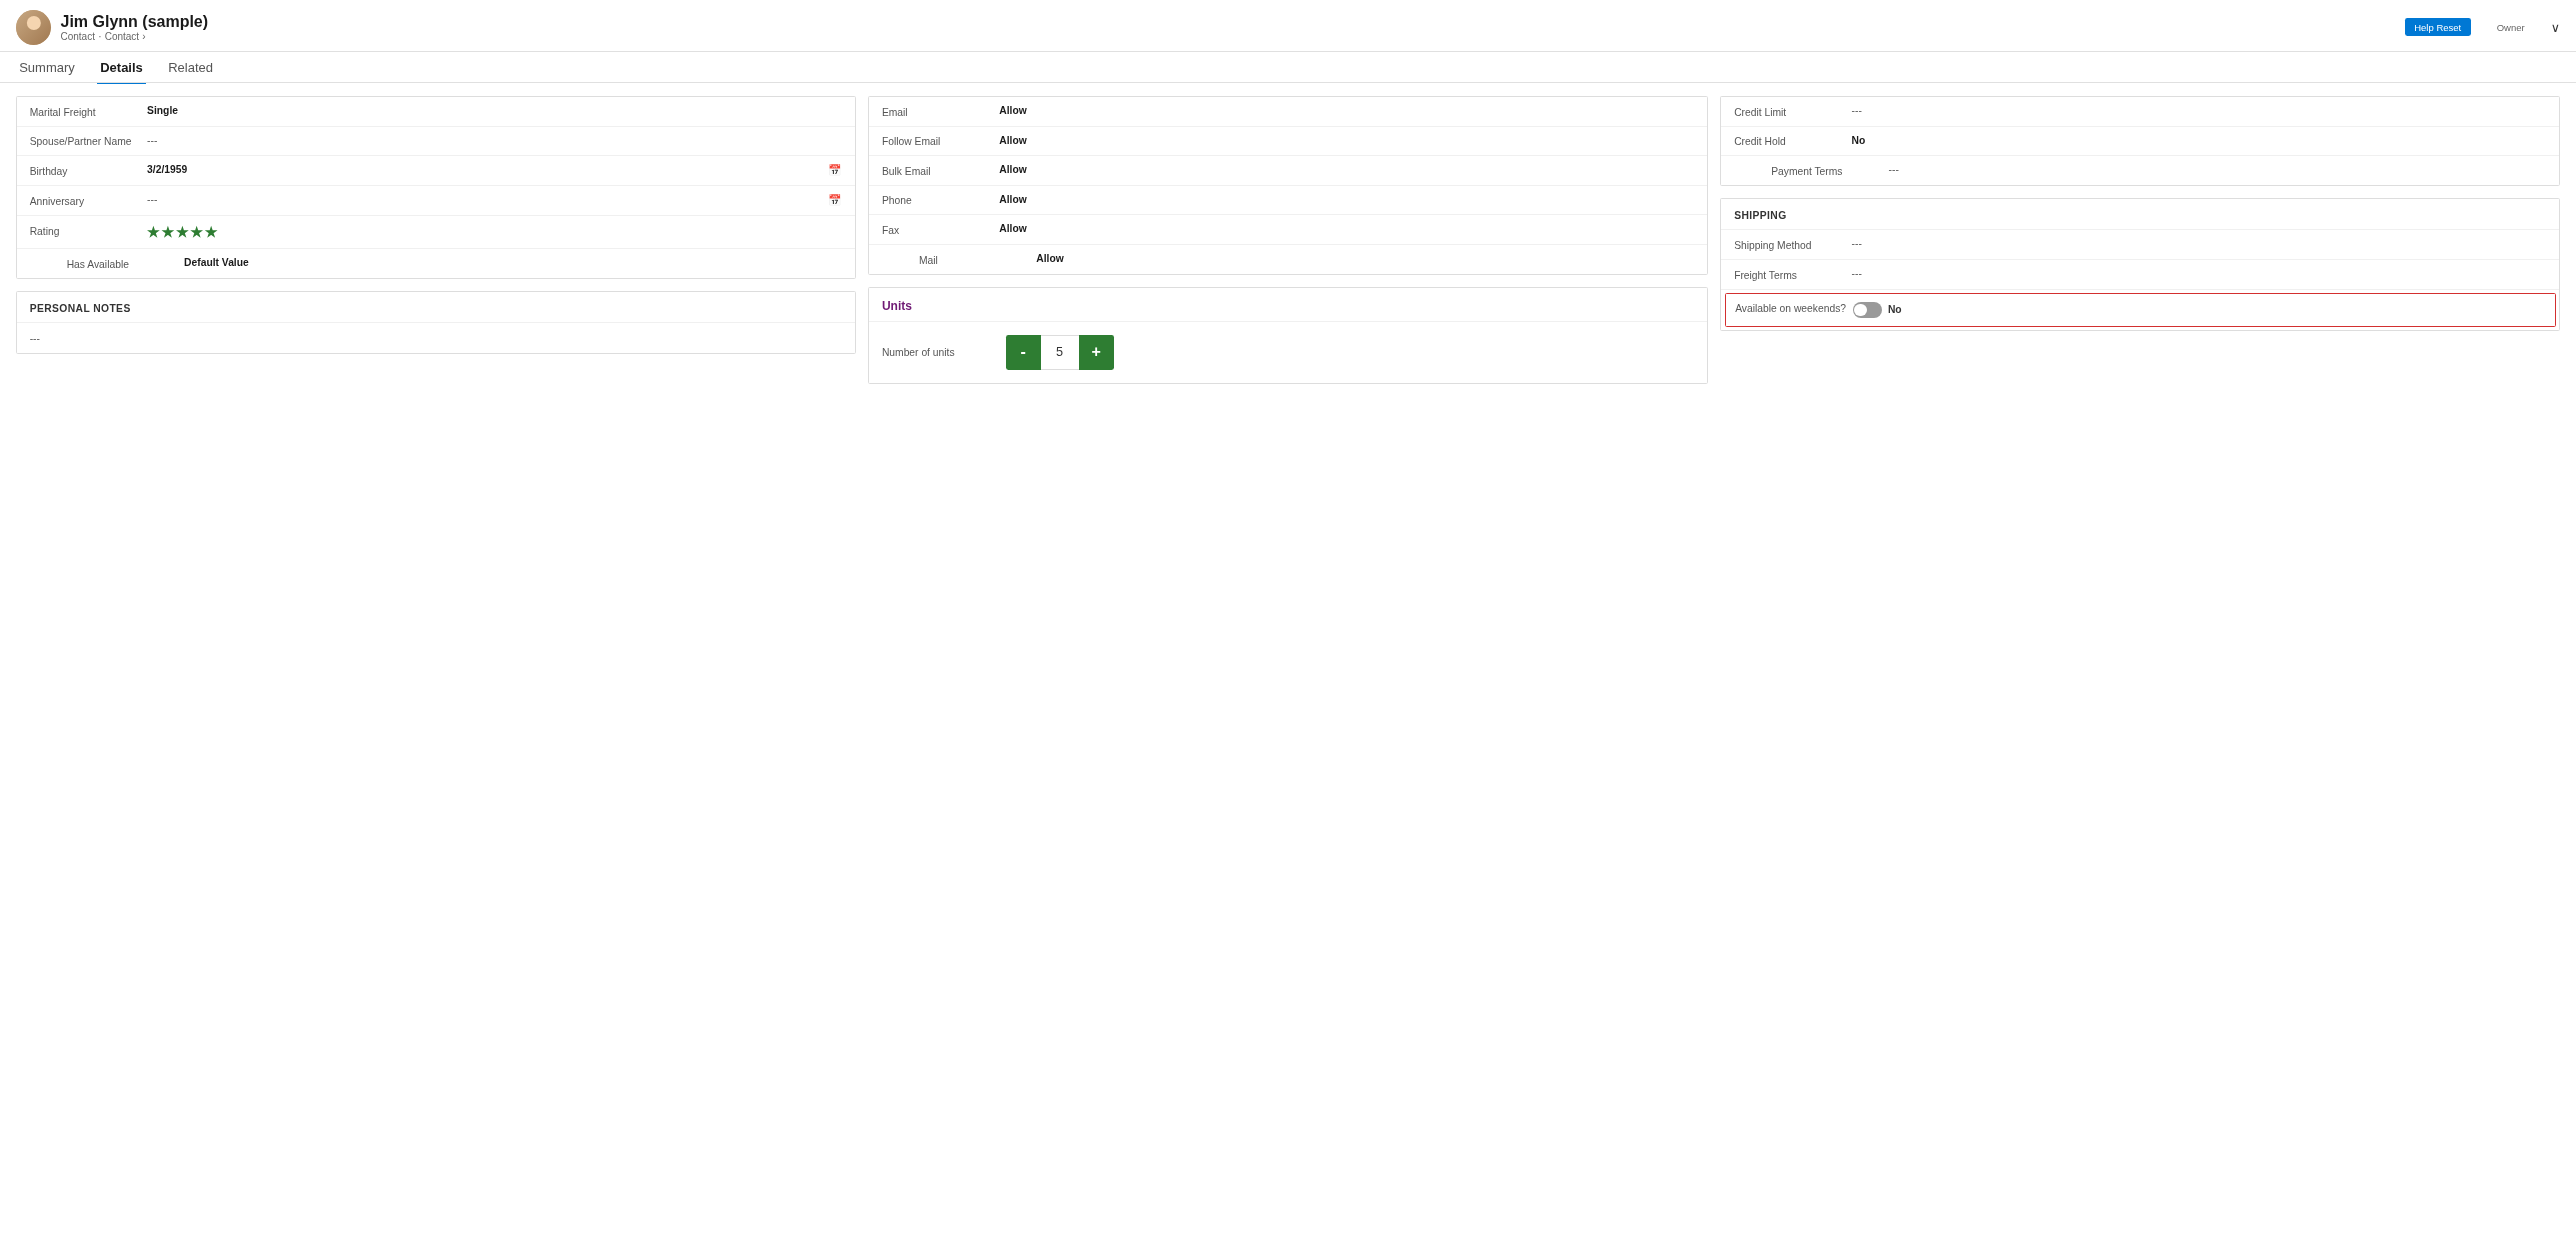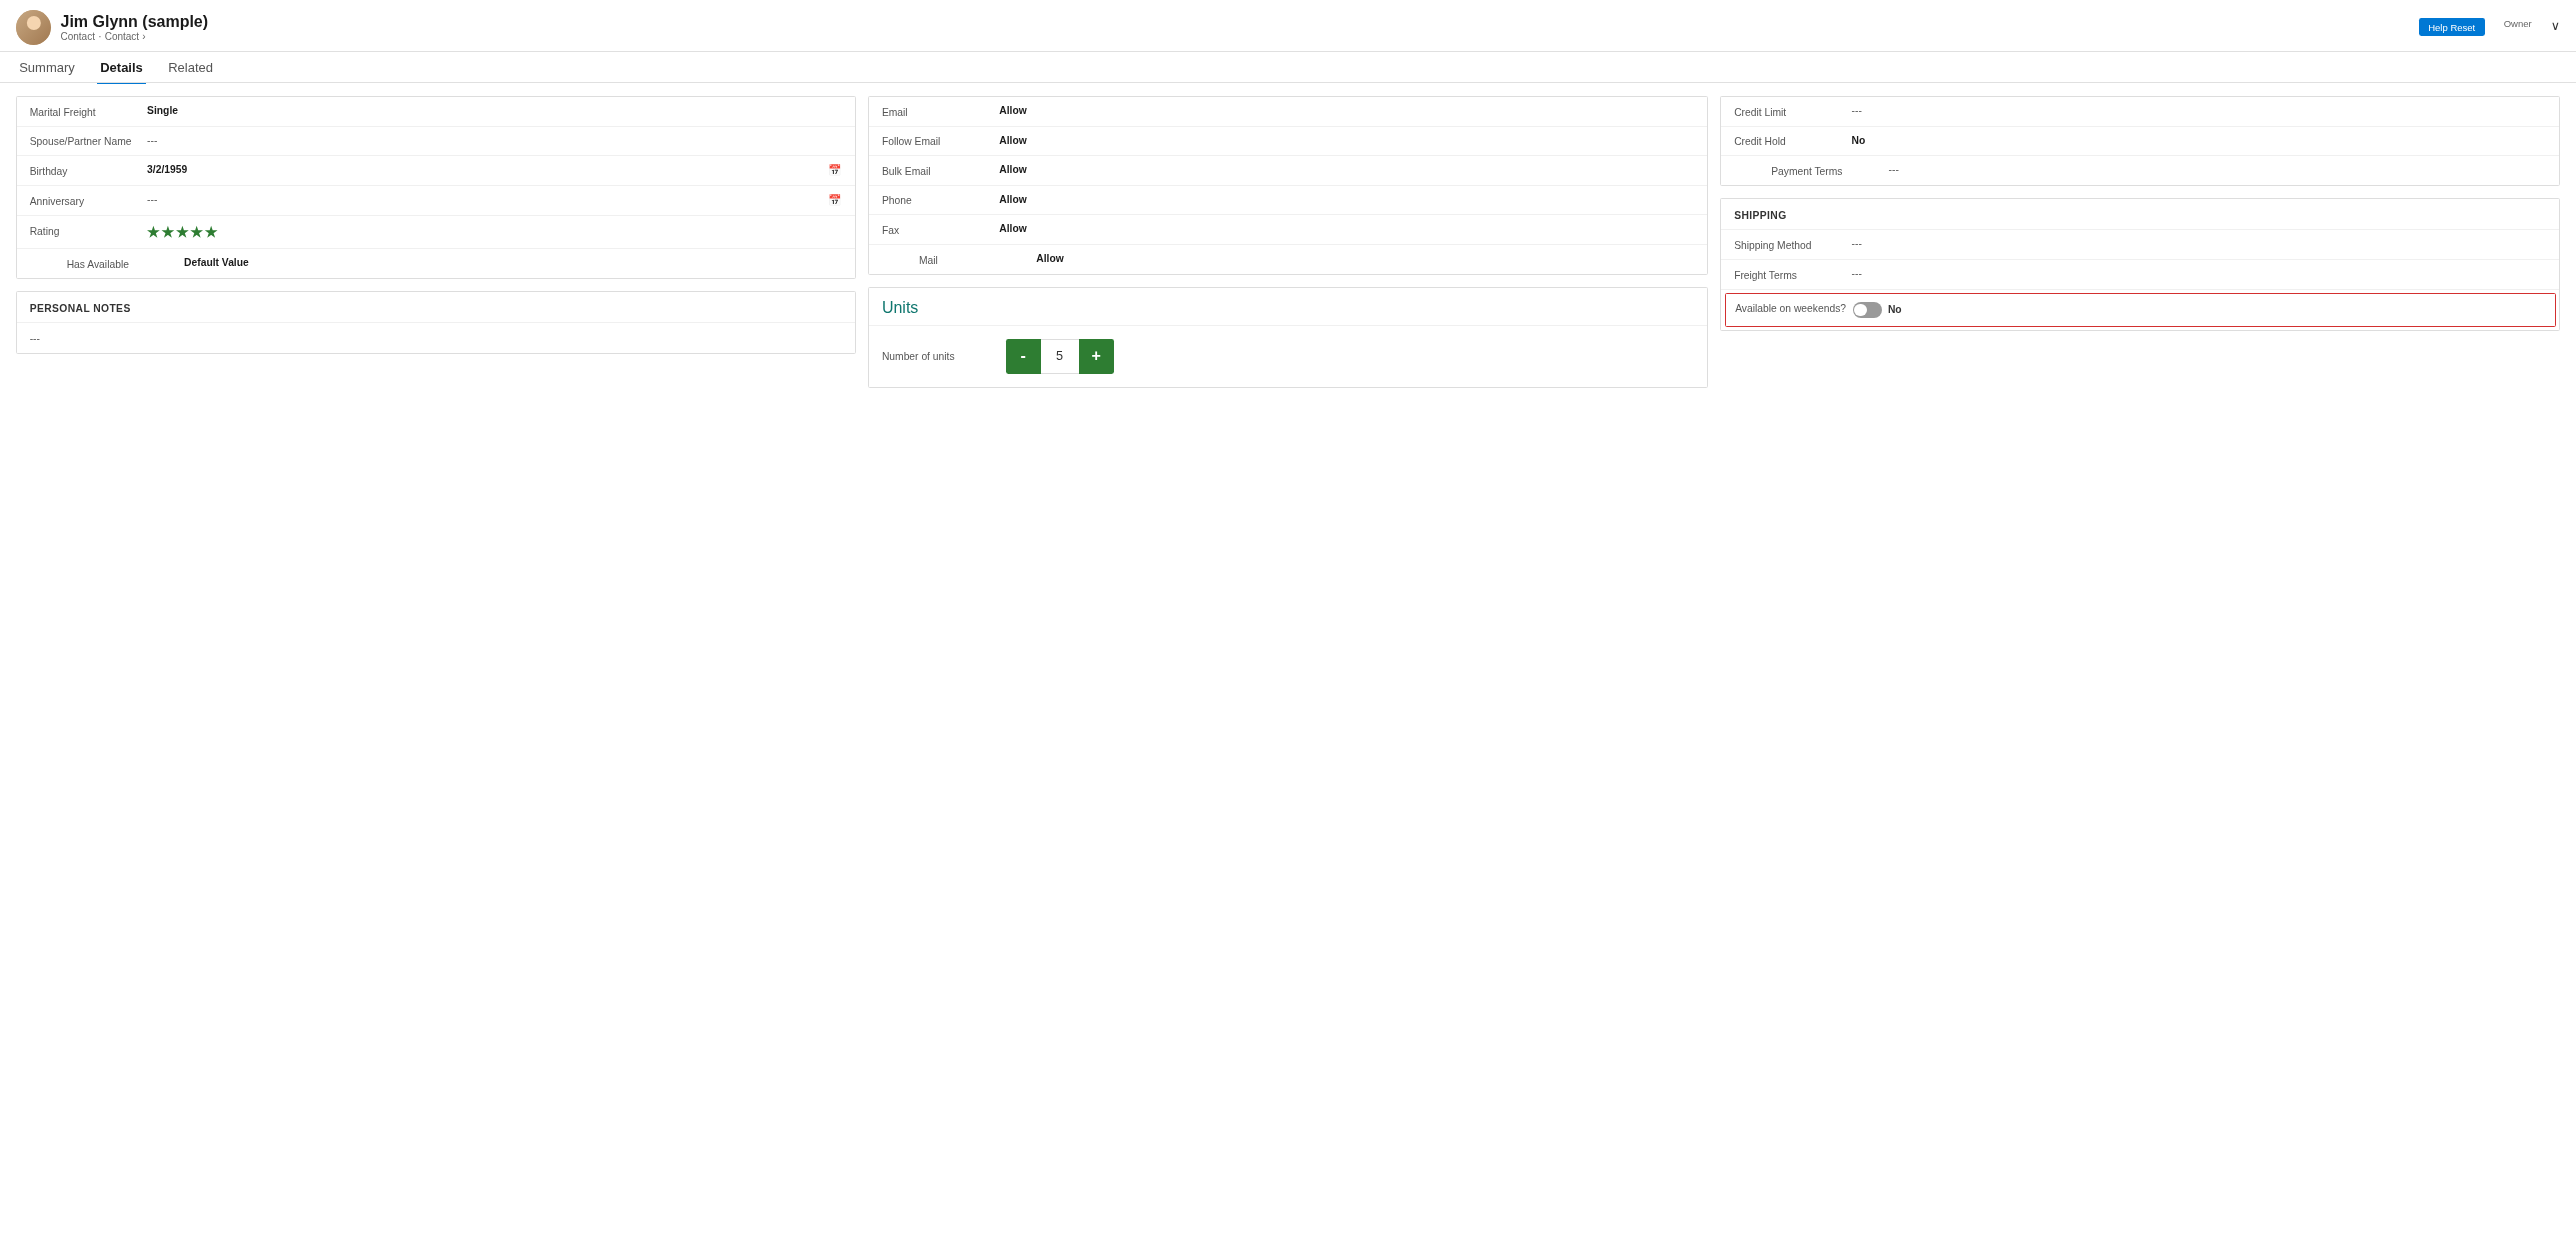--- a/index.html
+++ b/index.html
@@ -8,21 +8,21 @@
     
     .header { display: flex; align-items: center; justify-content: space-between; padding: 9.5px 16px 6.4px 16px; border-bottom: 0.8px solid #e0e0e0; }
     .header-left { display: flex; align-items: center; gap: 9.5px; }
     .avatar { width: 35px; height: 35px; border-radius: 50%; background: #c8a882; overflow: hidden; display: flex; align-items: center; justify-content: center; }
     .avatar-img { width: 100%; height: 100%; background: linear-gradient(135deg, #c8a882 0%, #a07850 100%); border-radius: 50%; position: relative; }
     .avatar-img::after { content: ''; position: absolute; top: 6.4px; left: 50%; transform: translateX(-50%); width: 14.3px; height: 14.3px; background: #f5d5b0; border-radius: 50%; }
     .header-title { display: flex; flex-direction: column; }
     .header-name { font-size: 16px; font-weight: 600; color: #1a1a1a; }
     .header-subtitle { font-size: 10px; color: #666; display: flex; align-items: center; gap: 3.2px; }
     .header-subtitle span { cursor: pointer; }
-    .header-right { display: flex; align-items: flex-start; gap: 19px; }
+    .header-right { display: flex; align-items: center; gap: 26px; }
     .header-help { background: #0078d4; color: #fff; border: none; padding: 3.2px 9.5px; border-radius: 2.4px; font-size: 9.5px; cursor: pointer; }
     .header-owner { display: flex; flex-direction: column; align-items: flex-end; }
     .owner-label { font-size: 9.5px; color: #666; }
     .chevron-down { font-size: 12.7px; color: #333; cursor: pointer; }
 
     
     .tabs { display: flex; gap: 19px; padding: 0 16px; border-bottom: 1.6px solid #e0e0e0; margin-bottom: 0; }
     .tab { padding: 8px 3.2px; font-size: 13px; color: #555; cursor: pointer; border-bottom: 1.6px solid transparent; margin-bottom: -1.6px; }
     .tab.active { color: #1a1a1a; font-weight: 600; border-bottom: 1.6px solid #0078d4; }
 
@@ -48,21 +48,21 @@
     
     .personal-notes-card { margin-top: 0; }
     .notes-content { padding: 9.5px 12.7px; font-size: 10.3px; color: #555; }
 
     
     .col-left { display: flex; flex-direction: column; gap: 12.7px; }
     .col-middle { display: flex; flex-direction: column; gap: 12.7px; }
     .col-right { display: flex; flex-direction: column; gap: 12.7px; }
 
     
-    .units-section-header { padding: 11px 12.7px 8px 12.7px; font-size: 16px; font-weight: 400; color: #0f766e; border-bottom: 0.8px solid #f0f0f0; }
+    .units-section-header { padding: 11px 12.7px 8px 12.7px; font-size: 12px; font-weight: 700; color: #701a75; border-bottom: 0.8px solid #f0f0f0; }
     .units-row { display: flex; align-items: center; padding: 12.7px 12.7px; gap: 12.7px; }
     .units-label { color: #555; font-size: 10.3px; min-width: 111px; }
     .stepper { display: flex; align-items: center; gap: 0; }
     .stepper-btn { background: #2e7d32; color: #fff; border: none; width: 35px; height: 35px; font-size: 16px; font-weight: 700; cursor: pointer; display: flex; align-items: center; justify-content: center; }
     .stepper-btn:first-child { border-radius: 2.4px 0 0 2.4px; }
     .stepper-btn:last-child { border-radius: 0 2.4px 2.4px 0; }
     .stepper-value { width: 38px; height: 35px; display: flex; align-items: center; justify-content: center; font-size: 12.7px; font-weight: 400; color: #333; border-top: 0.8px solid #ddd; border-bottom: 0.8px solid #ddd; }
 
     
     .toggle-container { display: flex; align-items: center; gap: 6.4px; }

